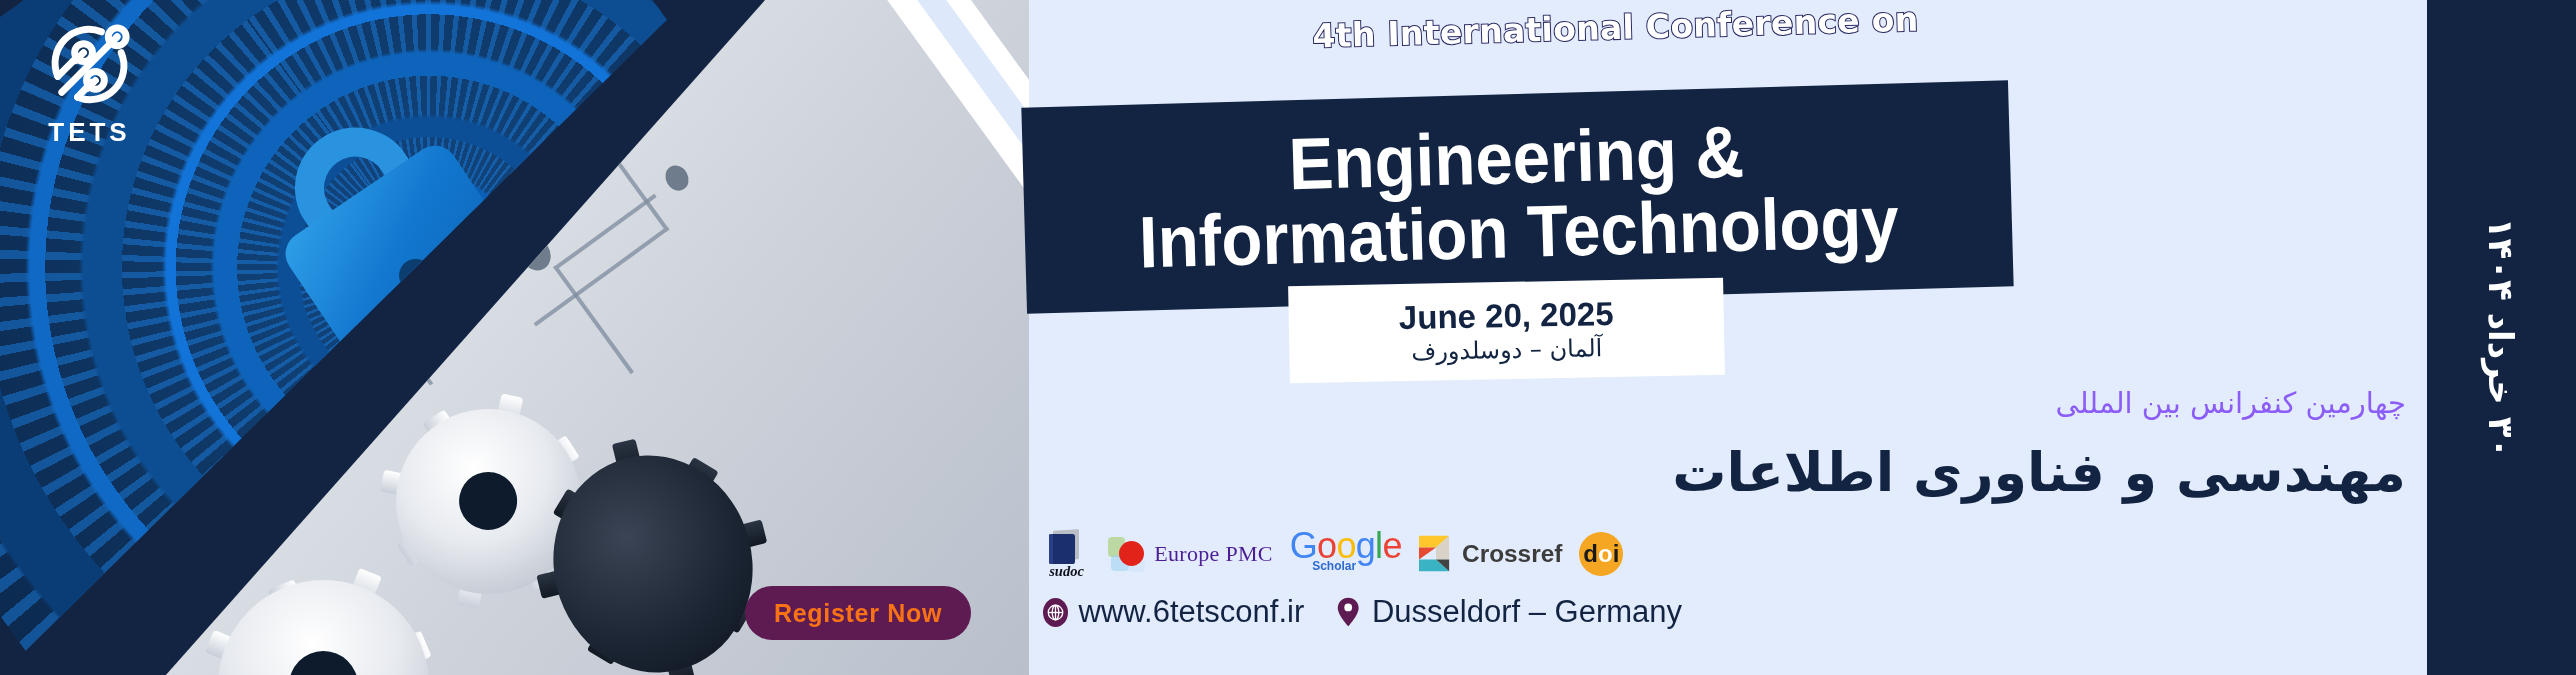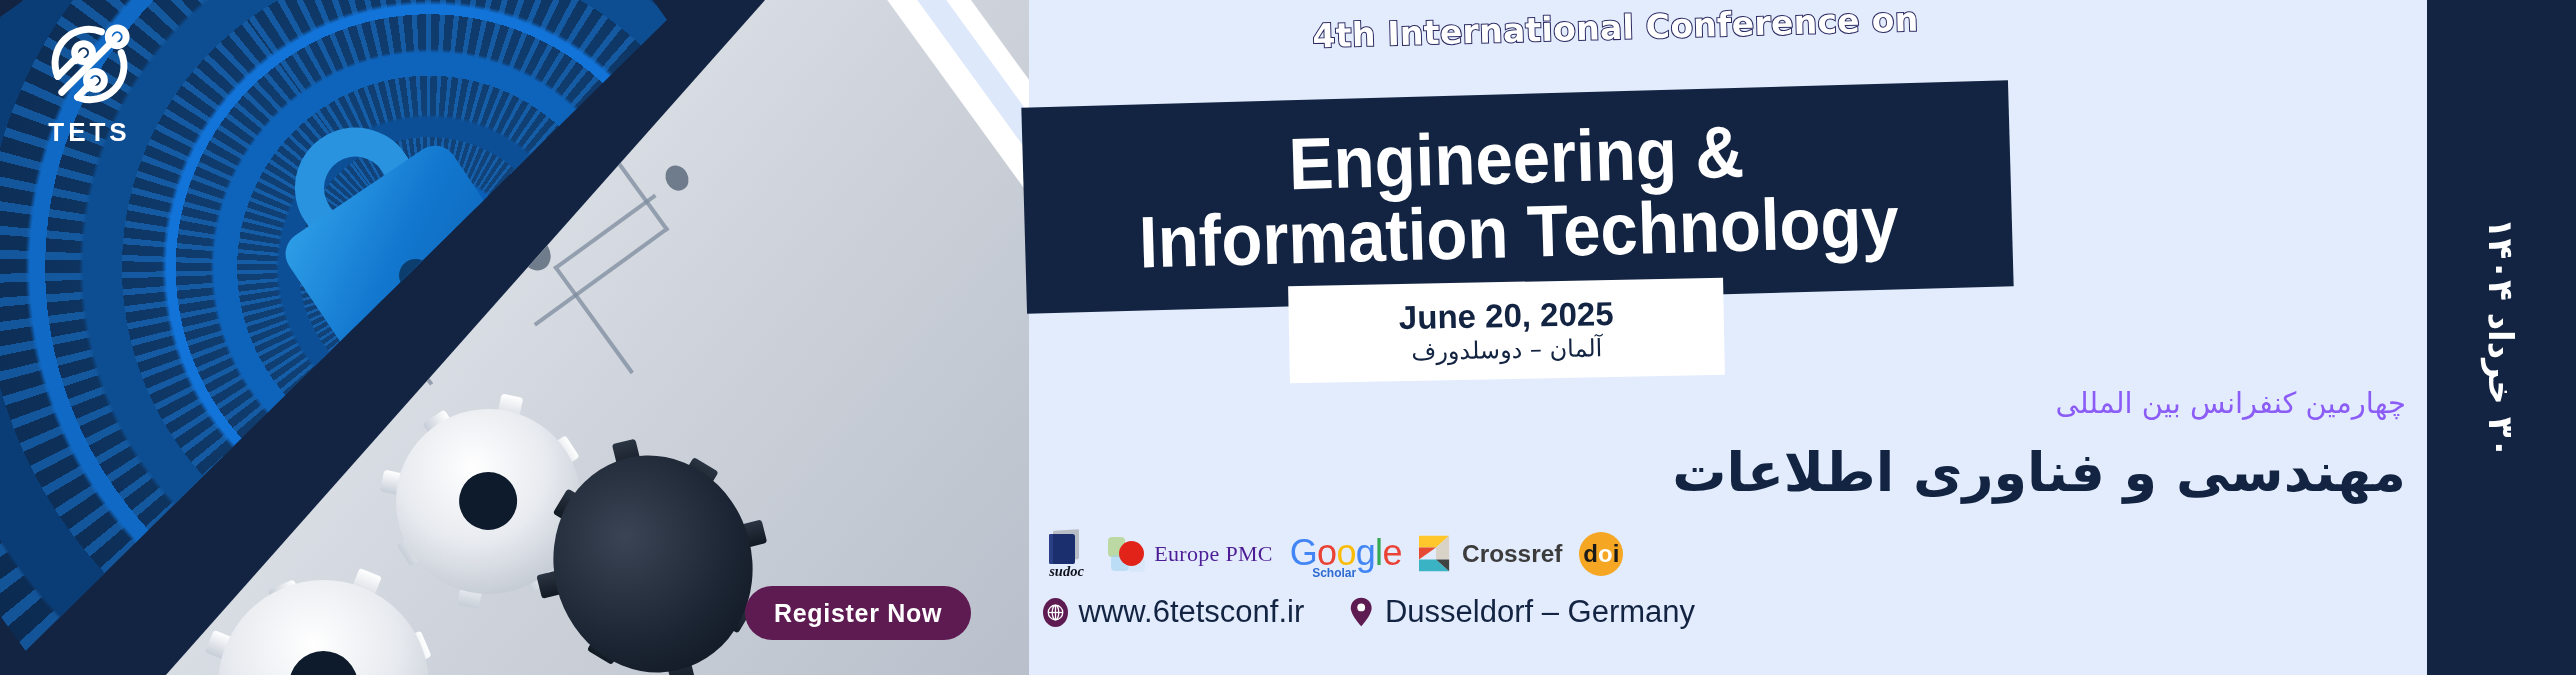--- a/index.html
+++ b/index.html
@@ -280,21 +280,21 @@
     font-family: "DejaVu Sans", sans-serif;
     z-index: 20;
   }
 
   
   .logos-row {
     position: absolute;
     left: 1042px; top: 528px;
     height: 51px;
     display: flex;
-    align-items: flex-end;
+    align-items: flex-start;
     gap: 17px;
     z-index: 20;
   }
   .logo-item { display: flex; align-items: center; height: 51px; }
 
   
   .sudoc { position: relative; width: 49px; height: 50px; }
   .sudoc-back {
     position: absolute; left: 10.6px; top: 1.3px;
     width: 26px; height: 30px;
@@ -361,37 +361,37 @@
   }
   .doi .d { color: #1a1a1a; } .doi .o { color: #ffffff; } .doi .i { color: #1a1a1a; }
 
   
   .register {
     position: absolute;
     left: 745px; top: 586px;
     width: 226px; height: 54px;
     border-radius: 27px;
     background: #5e1b52;
-    color: #ffffff;
+    color: #f97316;
     border: none;
     font-size: 25px;
     font-weight: bold;
     letter-spacing: 0.7px;
     cursor: pointer;
     z-index: 25;
     font-family: "Liberation Sans", sans-serif;
   }
 
   
   .contact-row {
     position: absolute;
     left: 1042px; top: 594px;
     display: flex;
     align-items: center;
-    gap: 44px;
+    gap: 31px;
     z-index: 22;
   }
   .contact-item { display: flex; align-items: center; gap: 10.6px; }
   .contact-text {
     color: #132442;
     font-size: 31px;
     white-space: nowrap;
     font-family: "Liberation Sans", sans-serif;
   }
   .cicon {

